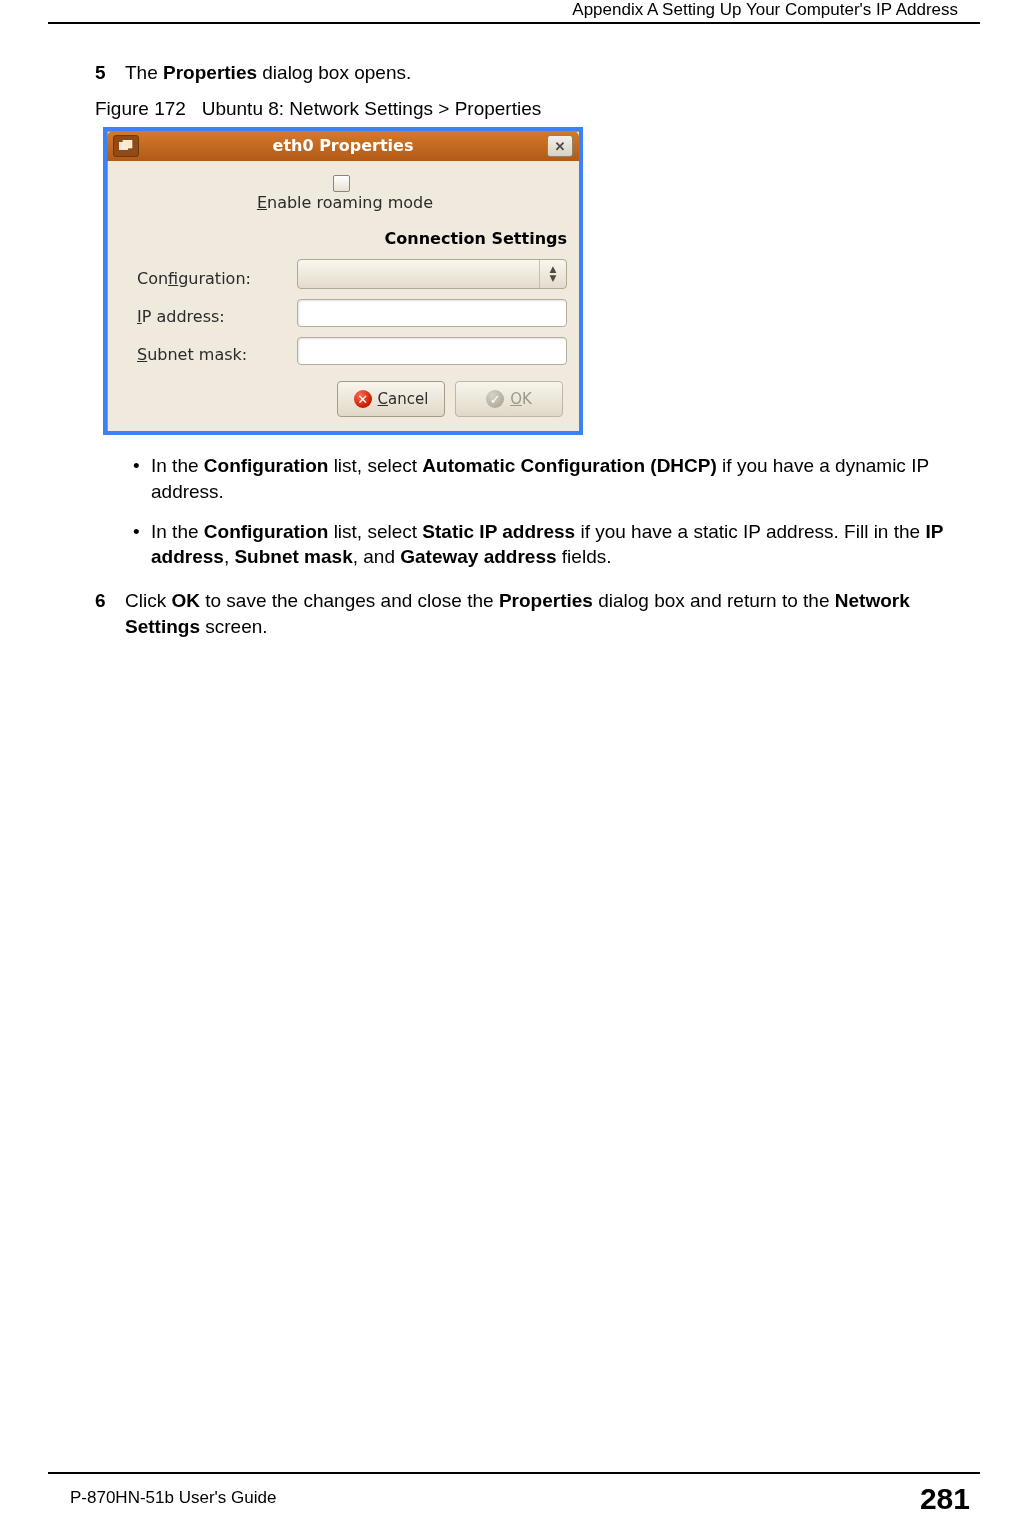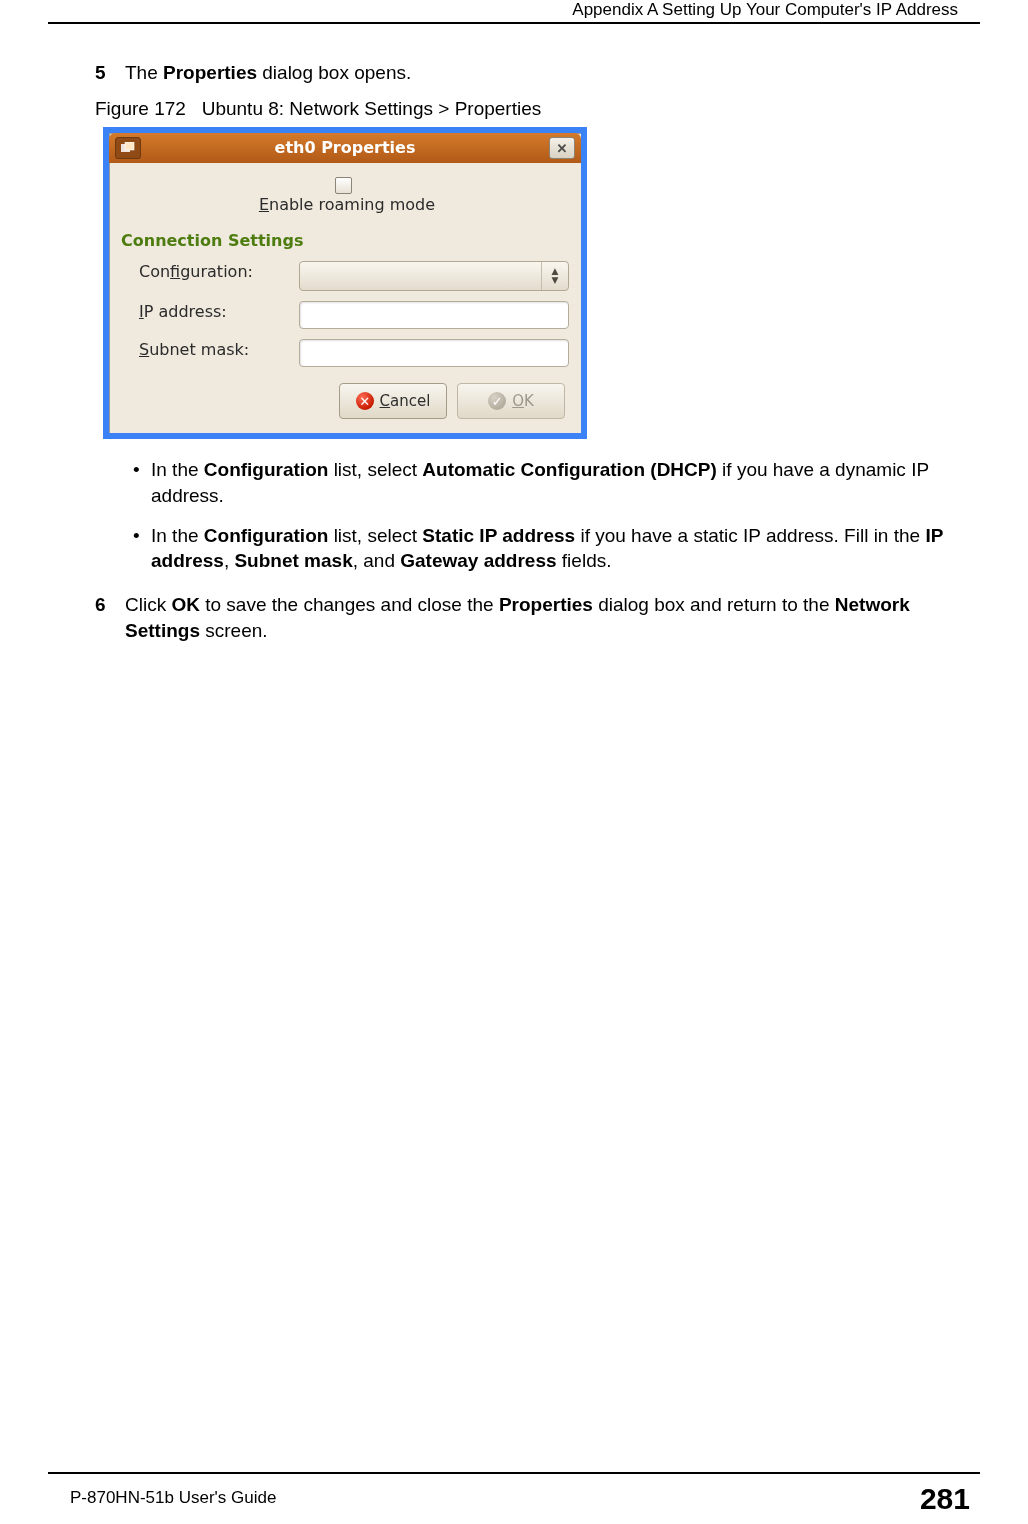--- a/index.html
+++ b/index.html
@@ -66,21 +66,21 @@
   .bullets .dot {
     width: 18px;
     flex: 0 0 18px;
   }
   strong { font-weight: bold; }
 
   
   .shot-wrap {
     margin-left: 8px;
     margin-bottom: 6px;
-    border: 6px solid #3b82f6;
+    border: 4px solid #3b82f6;
     background: #efe9de;
     width: 472px;
     border-radius: 0;
     box-shadow: 1px 1px 0 #999 inset;
     overflow: hidden;
   }
   .titlebar {
     height: 30px;
     background: linear-gradient(#d47a2b,#b15a17);
     display: flex;
@@ -131,27 +131,28 @@
   }
   .chk {
     width: 15px; height: 15px;
     border: 1px solid #8b8577;
     background: linear-gradient(#fff,#e7e1d4);
     border-radius: 2px;
     margin-right: 8px;
   }
   .underline-letter { text-decoration: underline; }
   .section {
-    color: #4d7c0f;
-    font-weight: bold;
-    margin: 0 0 10px 0;
+    color: #000000;
+    font-weight: bold;
+    margin: 0 0 10px 12px;
+    text-align: right;
   }
   .form-row {
     display:flex;
-    align-items:flex-start;
+    align-items:flex-end;
     margin: 0 0 10px 18px;
   }
   .form-row .lbl {
     width: 160px;
   }
   .text-input {
     flex: 1;
     height: 26px;
     background: #fff;
     border: 1px solid #b5ad9b;

